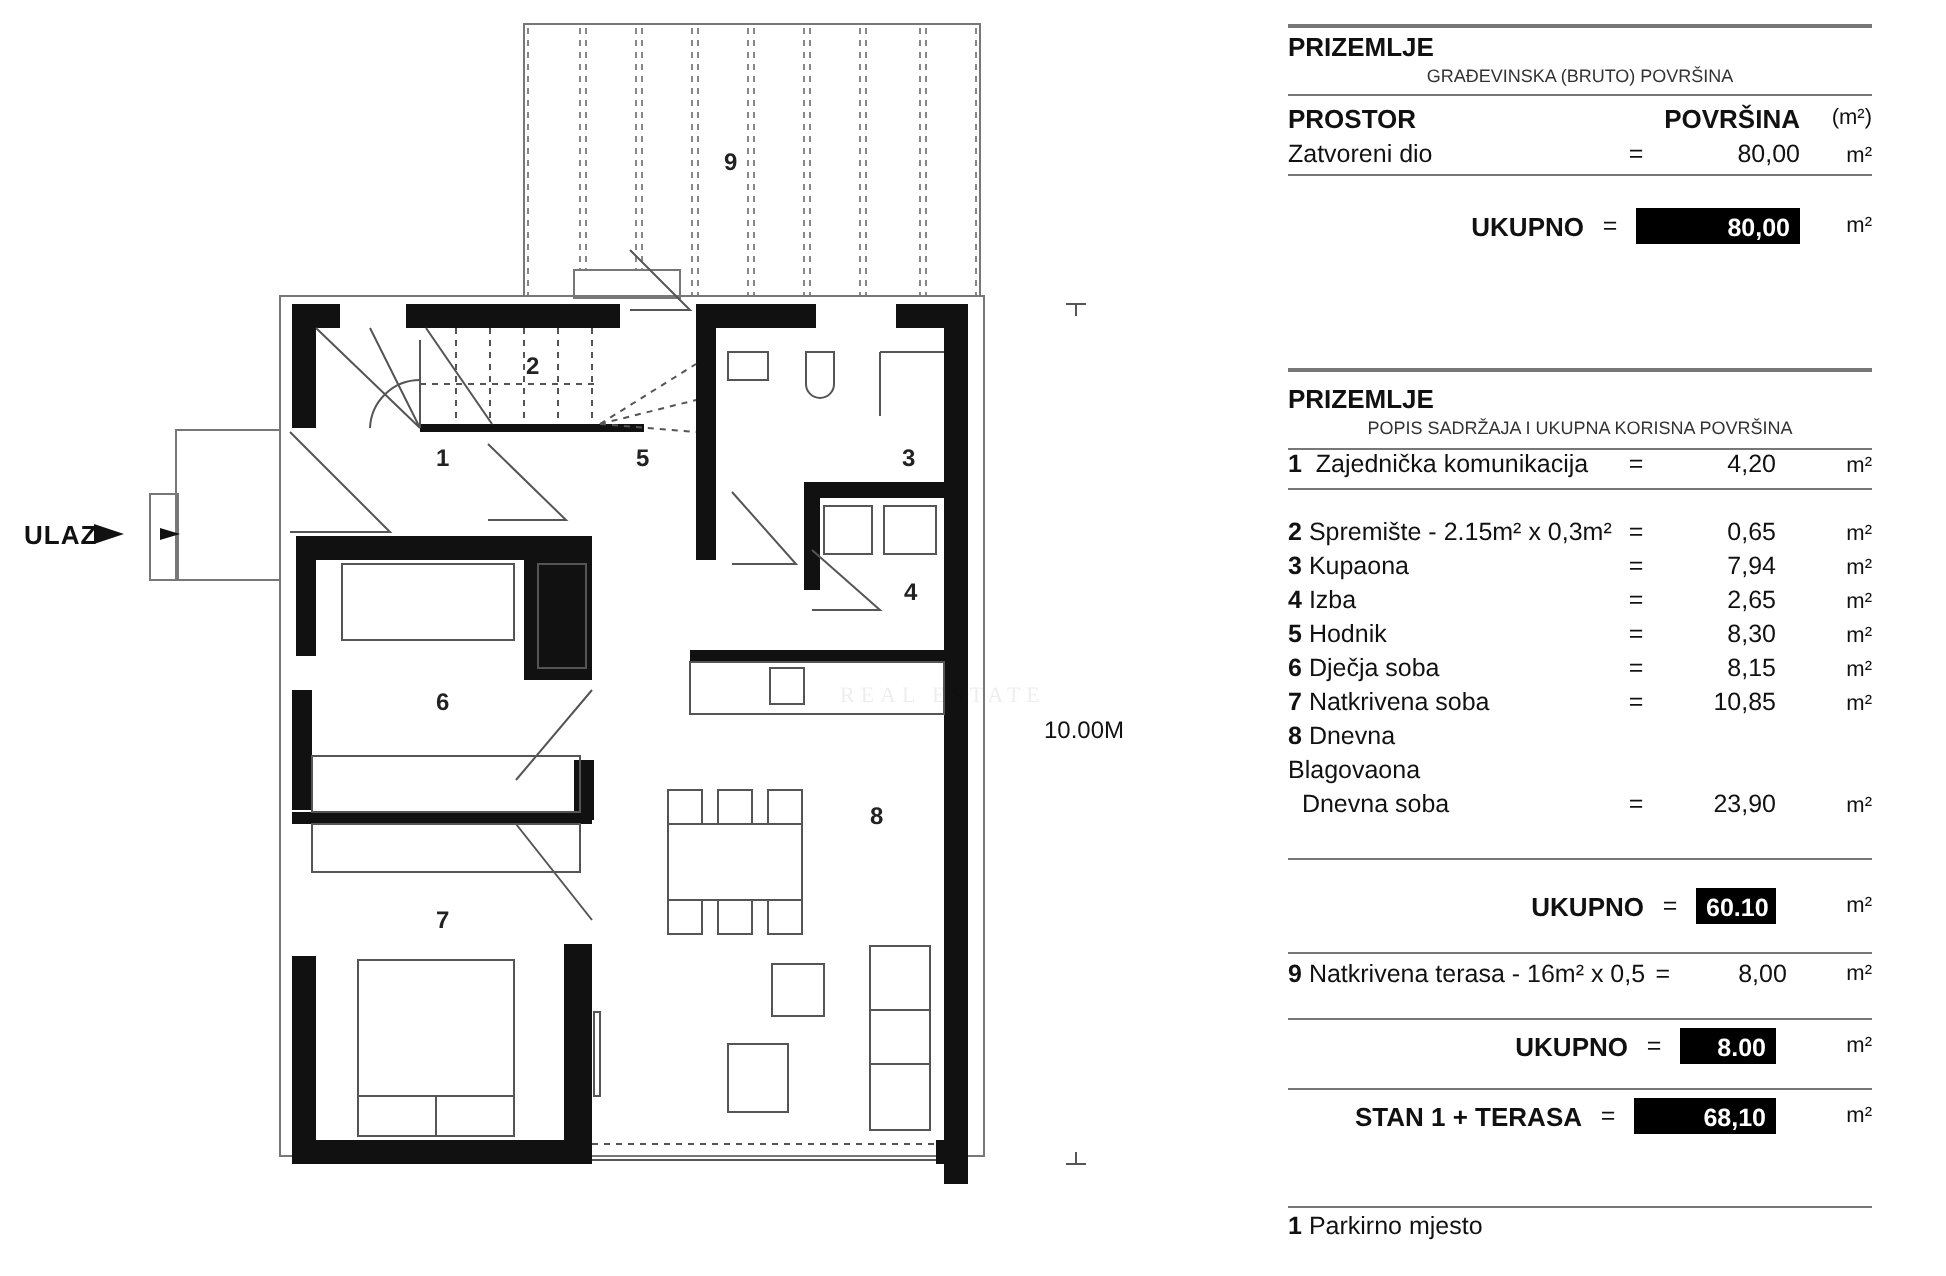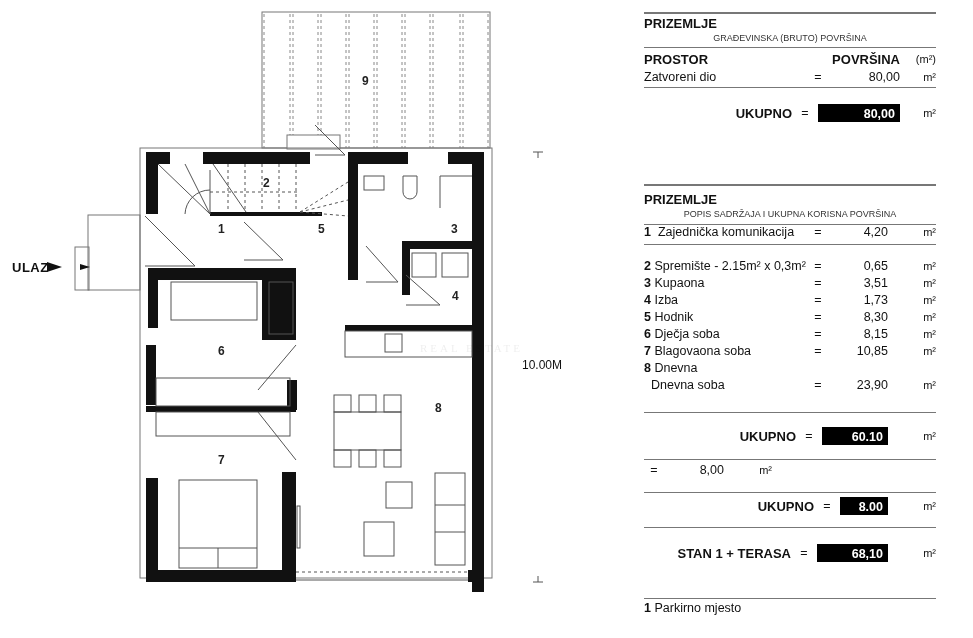--- a/index.html
+++ b/index.html
@@ -212,92 +212,99 @@
     <div id="net-rows">
       <div class="row">
           <span class="lbl"><span class="num">2</span> <span>Spremište - 2.15m² x 0,3m²</span></span>
           <span class="eq">=</span>
           <span class="val" style="width:60px">0,65</span>
           <span class="unit" style="width:48px">m²</span>
         </div>
       <div class="row">
           <span class="lbl"><span class="num">3</span> <span>Kupaona</span></span>
           <span class="eq">=</span>
-          <span class="val" style="width:60px">3,51</span>
+          <span class="val" style="width:60px">7,94</span>
           <span class="unit" style="width:48px">m²</span>
         </div>
       <div class="row">
           <span class="lbl"><span class="num">4</span> <span>Izba</span></span>
           <span class="eq">=</span>
-          <span class="val" style="width:60px">1,73</span>
+          <span class="val" style="width:60px">2,65</span>
           <span class="unit" style="width:48px">m²</span>
         </div>
       <div class="row">
           <span class="lbl"><span class="num">5</span> <span>Hodnik</span></span>
           <span class="eq">=</span>
           <span class="val" style="width:60px">8,30</span>
           <span class="unit" style="width:48px">m²</span>
         </div>
       <div class="row">
           <span class="lbl"><span class="num">6</span> <span>Dječja soba</span></span>
           <span class="eq">=</span>
           <span class="val" style="width:60px">8,15</span>
           <span class="unit" style="width:48px">m²</span>
         </div>
       <div class="row">
-          <span class="lbl"><span class="num">7</span> <span>Blagovaona soba</span></span>
+          <span class="lbl"><span class="num">7</span> <span>Natkrivena soba</span></span>
           <span class="eq">=</span>
           <span class="val" style="width:60px">10,85</span>
           <span class="unit" style="width:48px">m²</span>
         </div>
       <div class="row">
           <span class="lbl"><span class="num">8</span> <span>Dnevna</span></span>
           <span class="eq"></span>
           <span class="val" style="width:60px"></span>
           <span class="unit" style="width:48px"></span>
         </div>
       <div class="row">
+          <span class="lbl"><span class="num"></span> <span>Blagovaona</span></span>
+          <span class="eq"></span>
+          <span class="val" style="width:60px"></span>
+          <span class="unit" style="width:48px"></span>
+        </div>
+      <div class="row">
           <span class="lbl">&nbsp; <span>Dnevna soba</span></span>
           <span class="eq">=</span>
           <span class="val" style="width:60px">23,90</span>
           <span class="unit" style="width:48px">m²</span>
         </div>
       <div class="row">
           <span class="lbl">&nbsp; <span></span></span>
           <span class="eq"></span>
           <span class="val" style="width:60px"></span>
           <span class="unit" style="width:48px"></span>
         </div>
     </div>
     <div class="rule" style="border-top-width:1px"></div>
 
     <div class="tot" style="margin-top:12px">
       <span class="tlbl">UKUPNO</span>
       <span class="eq">=</span>
-      <span class="box" style="width:66px">60.10</span>
+      <span class="box" style="width:40px">60.10</span>
       <span class="unit" style="width:48px">m²</span>
     </div>
 
     <div class="rule" style="margin-top:12px;border-top-width:1px"></div>
     <div class="row" style="height:20px;align-items:center">
+      <span class="lbl"><span class="num">9</span> <span>Natkrivena terasa - 16m² x 0,5</span></span>
       <span class="eq">=</span>
       <span class="val" style="width:60px">8,00</span>
       <span class="unit" style="width:48px">m²</span>
     </div>
 
     <div class="rule" style="margin-top:12px;border-top-width:1px"></div>
     <div class="tot" style="margin-top:2px">
       <span class="tlbl">UKUPNO</span>
       <span class="eq">=</span>
       <span class="box" style="width:48px">8.00</span>
       <span class="unit" style="width:48px">m²</span>
     </div>
 
     <div class="rule" style="margin-top:10px;border-top-width:1px"></div>
-    <div class="tot" style="margin-top:14px">
+    <div class="tot" style="margin-top:2px">
       <span class="tlbl">STAN 1 + TERASA</span>
       <span class="eq">=</span>
       <span class="box" style="width:71px">68,10</span>
       <span class="unit" style="width:48px">m²</span>
     </div>
 
     <div class="rule" style="margin-top:34px;border-top-width:1px"></div>
     <div class="row" style="margin-top:2px">
       <span class="lbl"><span class="num">1</span> <span>Parkirno mjesto</span></span>
     </div>

